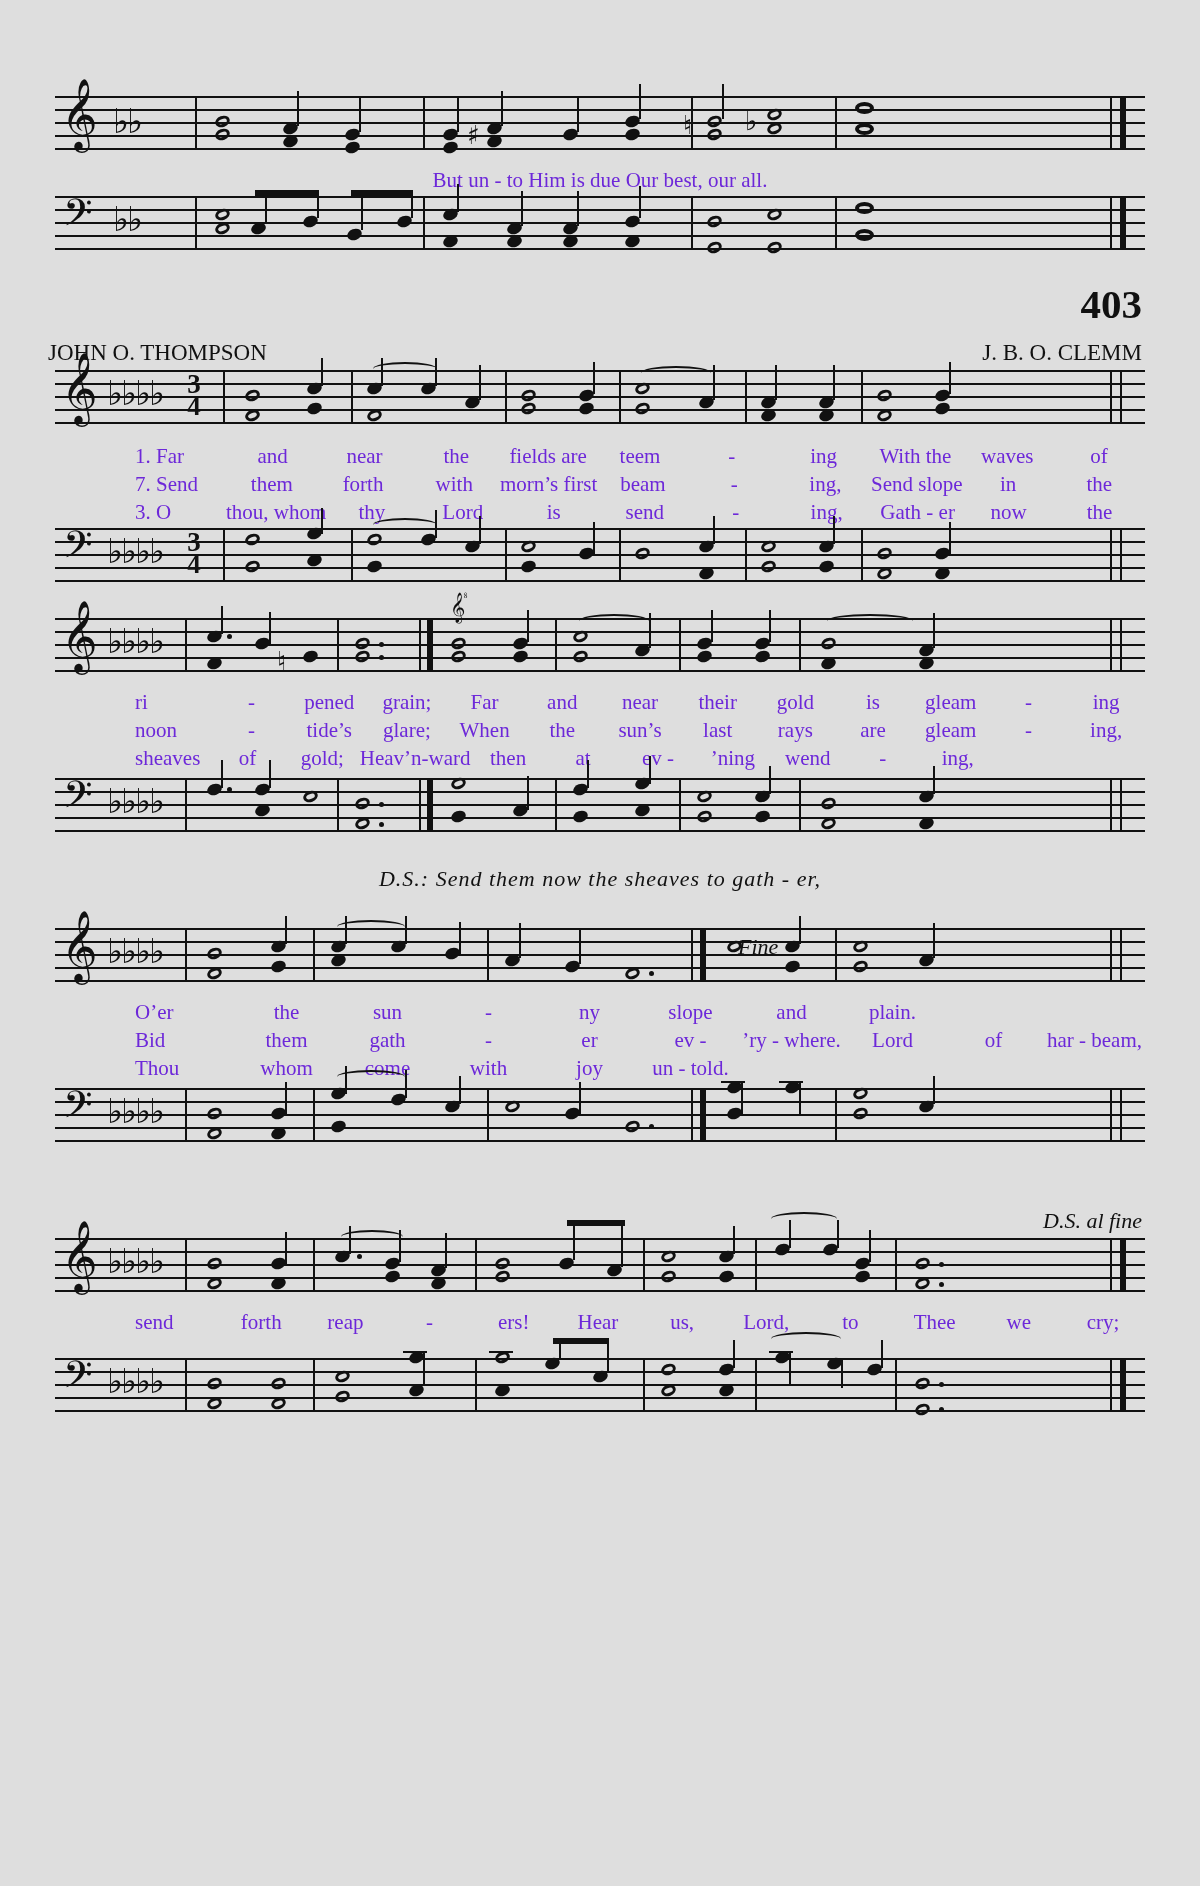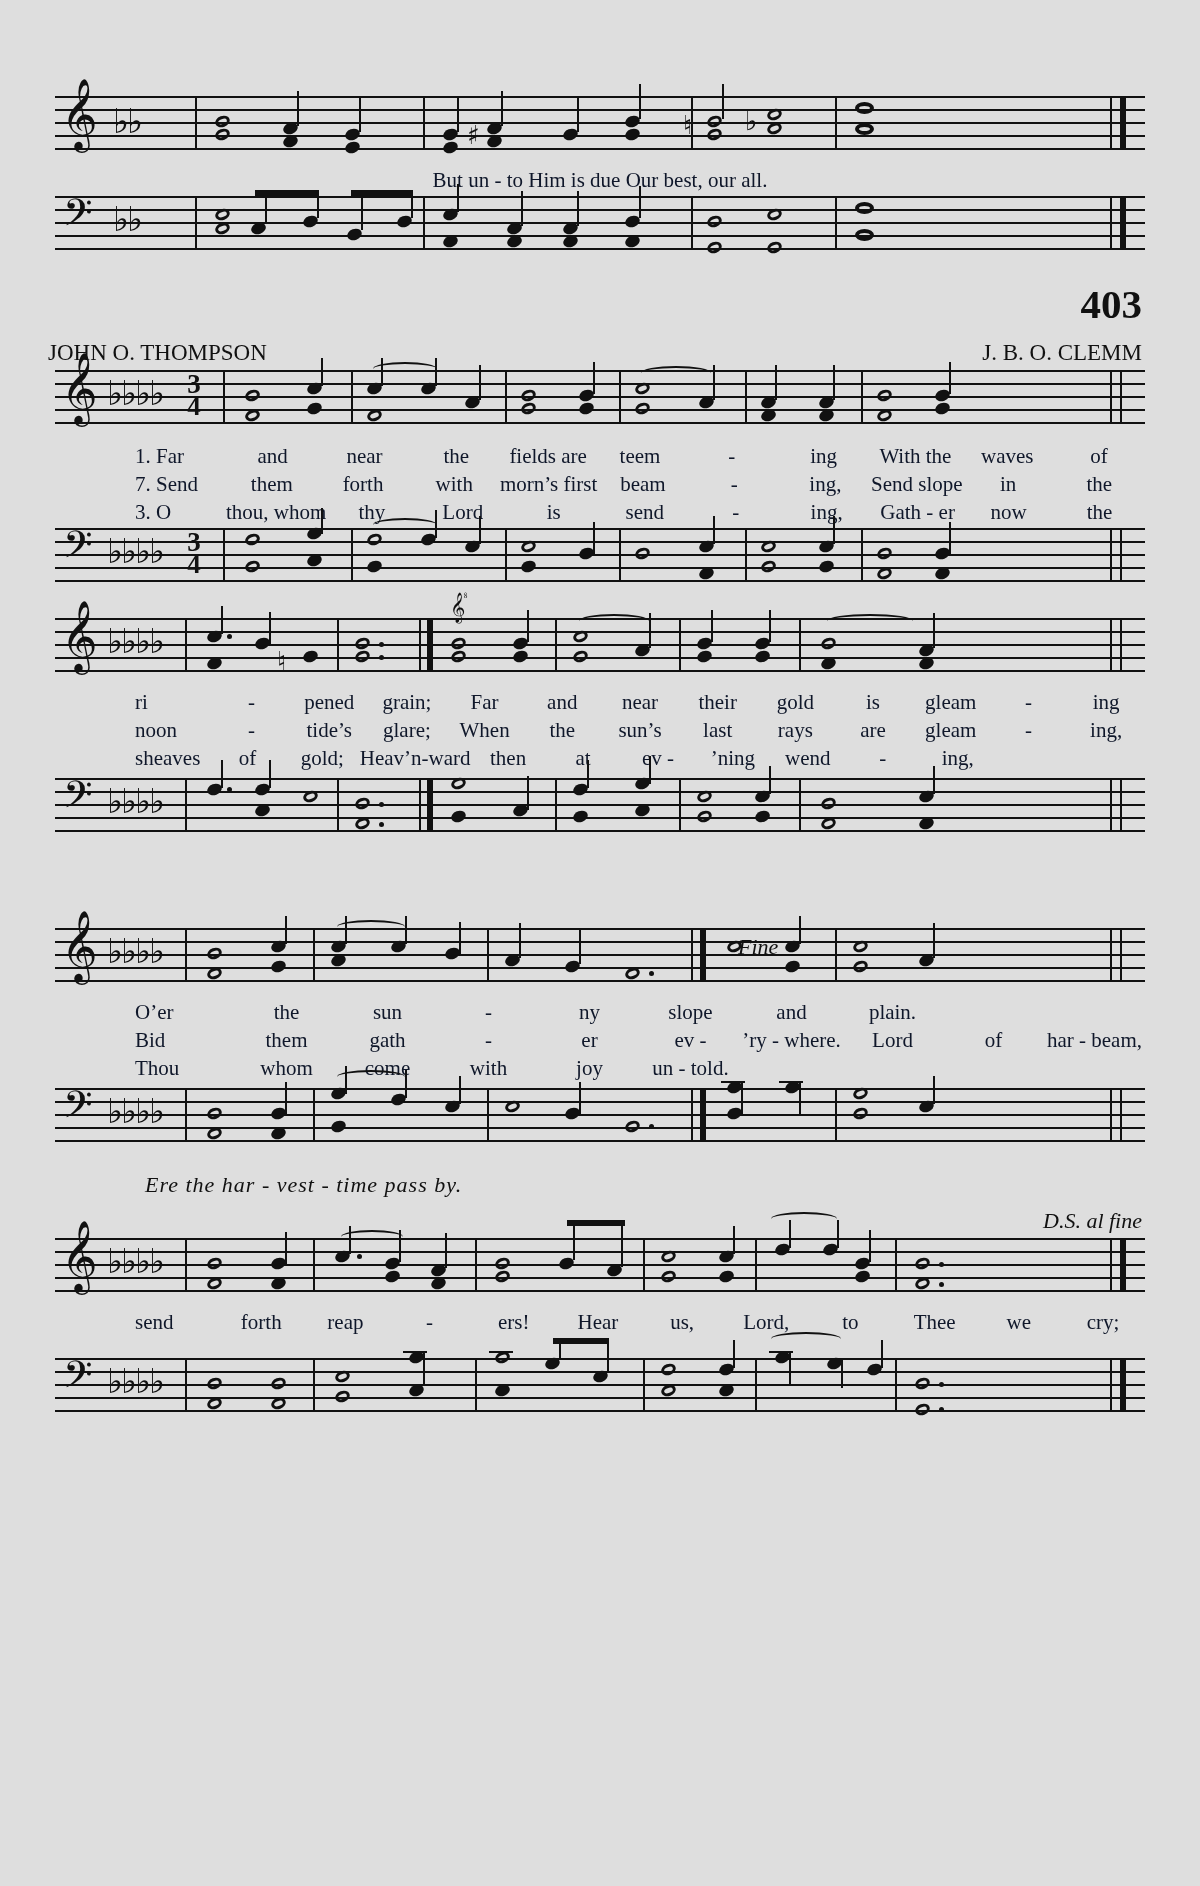--- a/index.html
+++ b/index.html
@@ -150,21 +150,21 @@
     height: 12px;
   }
 
   
   .lyricblock {
     position: absolute;
     left: 55px;
     width: 1090px;
     font-family: "Liberation Serif", serif;
     font-size: 21px;
-    color: #0f172a;
+    color: #6d28d9;
   }
   .lyricline {
     display: flex;
     width: 100%;
     height: 28px;
     align-items: center;
   }
   .lyricline span {
     flex: 1 1 0;
     text-align: center;
@@ -679,20 +679,21 @@
       <div class="nh open" style="left:766px; top:20px;"></div>
       <div class="nh open" style="left:766px; top:40px;"></div>
       <div class="nh" style="left:864px; top:13px;"></div>
       <div class="stem" style="left:878px; top:-12px; height:28px;"></div>
       <div class="nh" style="left:864px; top:40px;"></div>
       <div class="bar" style="left:1055px;"></div>
       <div class="bar" style="left:1065px;"></div>
     </div>
   </div>
 
+  <div class="ds-line" style="top:866px;">D.S.: Send   them   now    the  sheaves  to   gath  -  er,</div>
 
   <div class="marking" style="left:738px; top:934px;">Fine</div>
 
   <div class="system" style="top:928px;">
     <div class="staff">
       <div class="line l1"></div>
         <div class="line l2"></div>
         <div class="line l3"></div>
         <div class="line l4"></div>
         <div class="line l5"></div>
@@ -827,21 +828,20 @@
 
       <div class="nh open" style="left:798px; top:0px;"></div>
       <div class="nh open" style="left:798px; top:20px;"></div>
       <div class="nh" style="left:864px; top:13px;"></div>
       <div class="stem" style="left:878px; top:-12px; height:28px;"></div>
       <div class="bar" style="left:1055px;"></div>
       <div class="bar" style="left:1065px;"></div>
     </div>
   </div>
 
-  <div class="ds-line" style="top:1172px; text-align:left; padding-left:90px; width:700px;">Ere    the    har  -  vest - time   pass   by.</div>
 
   <div class="marking" style="right:58px; top:1208px;">D.S. al fine</div>
 
   <div class="system" style="top:1238px;">
     <div class="staff">
       <div class="line l1"></div>
         <div class="line l2"></div>
         <div class="line l3"></div>
         <div class="line l4"></div>
         <div class="line l5"></div>

